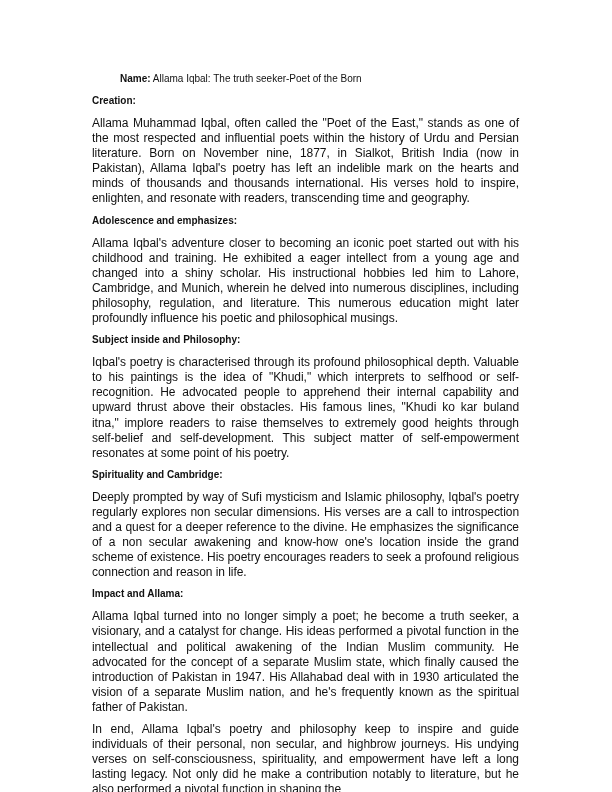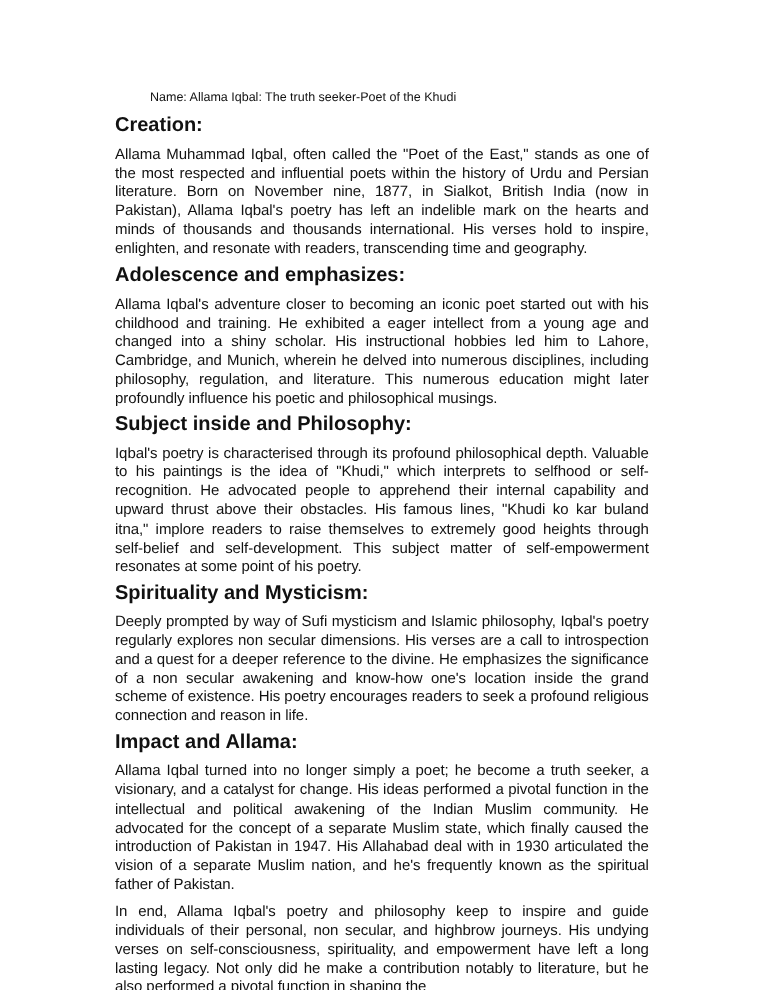--- a/index.html
+++ b/index.html
@@ -21,60 +21,60 @@
       top: 72px;
       width: 427px;
     }
     .title-line {
       font-size: 10px;
       line-height: 14px;
       margin: 0 0 8px 0;
       white-space: nowrap;
     }
     .title-line .label {
-      font-weight: normal;
+      font-weight: bold;
       padding-left: 28px;
     }
     .heading {
-      font-size: 16px;
+      font-size: 10px;
       line-height: 14px;
       font-weight: bold;
       margin: 0 0 8px 0;
     }
     .para {
       font-size: 12px;
       line-height: 15.1px;
       text-align: justify;
       margin: 0 0 7px 0;
       letter-spacing: -0.05px;
     }
   </style>
 </head>
 <body>
 
 <div class="page">
-  <p class="title-line"><span class="label">Name:</span><span> Allama Iqbal: The truth seeker-Poet of the Khudi</span></p>
+  <p class="title-line"><span class="label">Name:</span><span> Allama Iqbal: The truth seeker-Poet of the Born</span></p>
 
   <section>
     <p class="heading">Creation:</p>
     <p class="para">Allama Muhammad Iqbal, often called the "Poet of the East," stands as one of the most respected and influential poets within the history of Urdu and Persian literature. Born on November nine, 1877, in Sialkot, British India (now in Pakistan), Allama Iqbal's poetry has left an indelible mark on the hearts and minds of thousands and thousands international. His verses hold to inspire, enlighten, and resonate with readers, transcending time and geography.</p>
   </section>
 
   <section>
     <p class="heading">Adolescence and emphasizes:</p>
     <p class="para">Allama Iqbal's adventure closer to becoming an iconic poet started out with his childhood and training. He exhibited a eager intellect from a young age and changed into a shiny scholar. His instructional hobbies led him to Lahore, Cambridge, and Munich, wherein he delved into numerous disciplines, including philosophy, regulation, and literature. This numerous education might later profoundly influence his poetic and philosophical musings.</p>
   </section>
 
   <section>
     <p class="heading">Subject inside and Philosophy:</p>
     <p class="para">Iqbal's poetry is characterised through its profound philosophical depth. Valuable to his paintings is the idea of "Khudi," which interprets to selfhood or self-recognition. He advocated people to apprehend their internal capability and upward thrust above their obstacles. His famous lines, "Khudi ko kar buland itna," implore readers to raise themselves to extremely good heights through self-belief and self-development. This subject matter of self-empowerment resonates at some point of his poetry.</p>
   </section>
 
   <section>
-    <p class="heading">Spirituality and Mysticism:</p>
+    <p class="heading">Spirituality and Cambridge:</p>
     <p class="para">Deeply prompted by way of Sufi mysticism and Islamic philosophy, Iqbal's poetry regularly explores non secular dimensions. His verses are a call to introspection and a quest for a deeper reference to the divine. He emphasizes the significance of a non secular awakening and know-how one's location inside the grand scheme of existence. His poetry encourages readers to seek a profound religious connection and reason in life.</p>
   </section>
 
   <section>
     <p class="heading">Impact and Allama:</p>
     <p class="para">Allama Iqbal turned into no longer simply a poet; he become a truth seeker, a visionary, and a catalyst for change. His ideas performed a pivotal function in the intellectual and political awakening of the Indian Muslim community. He advocated for the concept of a separate Muslim state, which finally caused the introduction of Pakistan in 1947. His Allahabad deal with in 1930 articulated the vision of a separate Muslim nation, and he's frequently known as the spiritual father of Pakistan.</p>
   </section>
 
   <section>
     <p class="para">In end, Allama Iqbal's poetry and philosophy keep to inspire and guide individuals of their personal, non secular, and highbrow journeys. His undying verses on self-consciousness, spirituality, and empowerment have left a long lasting legacy. Not only did he make a contribution notably to literature, but he also performed a pivotal function in shaping the</p>

